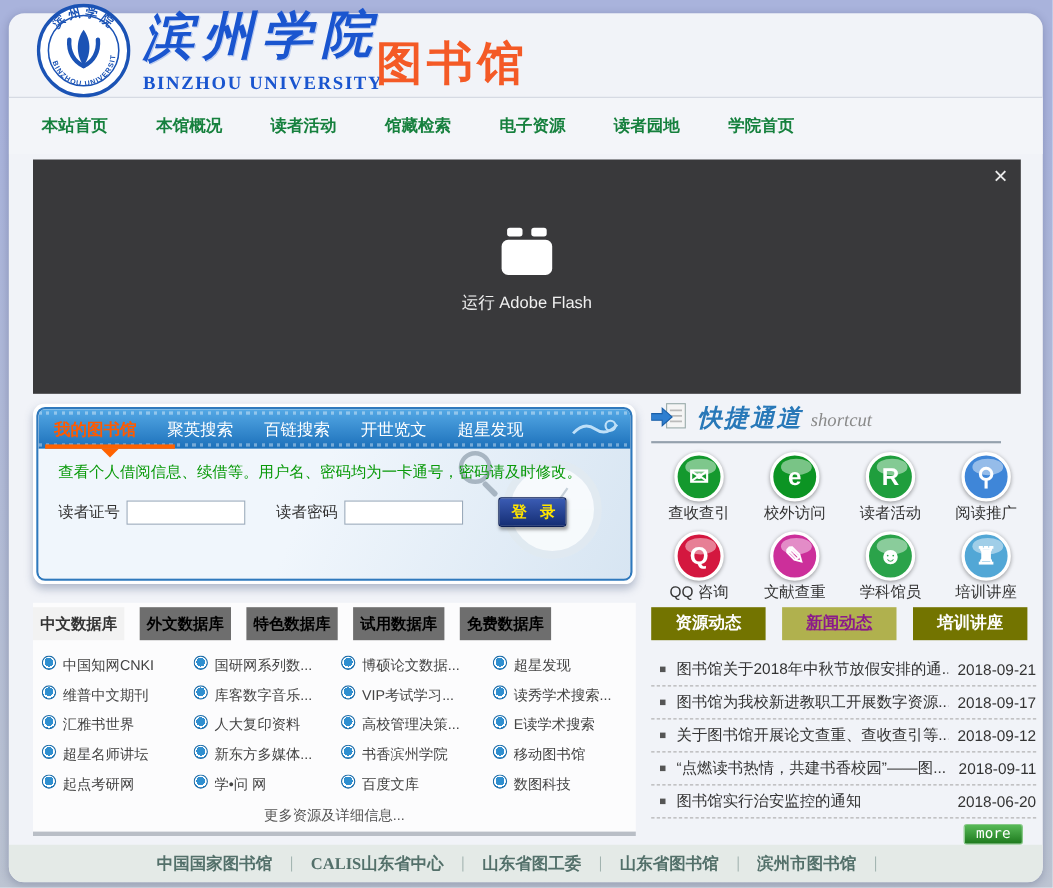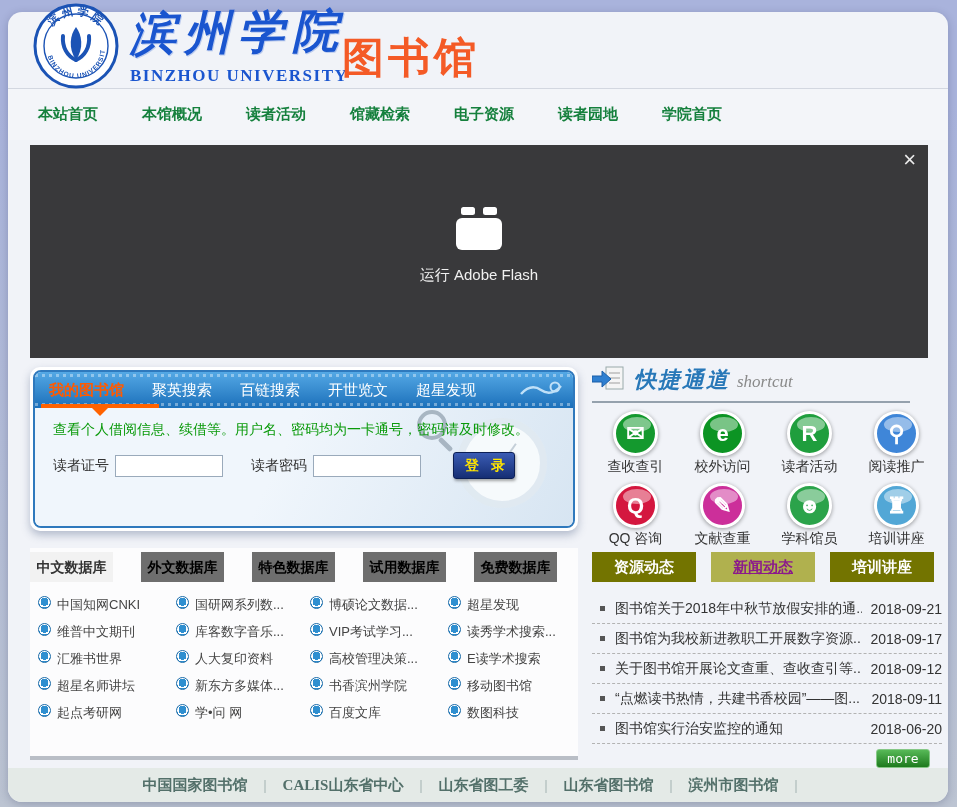--- a/index.html
+++ b/index.html
@@ -115,21 +115,21 @@
     display:flex; align-items:center; justify-content:center;
     color:#fff; font-size:22px; font-weight:bold;
   }
   .sc-circle::before {
     content:""; position:absolute; left:7px; top:3px; width:28px; height:15px;
     border-radius:50%; background:rgba(255,255,255,.45);
   }
   .sc-label { font-size:14px; color:#333; margin-top:2px; }
   
   .db-panel { position:absolute; left:22px; top:536px; width:548px; height:212px; background:#fcfcfd; border-bottom:4px solid #b9bec6; }
-  .db-tabs { display:flex; gap:28px; padding-top:4px; }
+  .db-tabs { display:flex; gap:14px; padding-top:4px; }
   .db-tab {
     width:83px; height:30px; line-height:30px; text-align:center;
     background:#6e6e6e; color:#000000; font-size:14px; font-weight:bold; cursor:pointer;
   }
   .db-tab.active { background:#f2f2f2; color:#333; }
   .db-grid { display:grid; grid-template-columns:138px 134px 138px 130px; padding-left:8px; margin-top:14px; row-gap:9px; }
   .db-item { display:flex; align-items:flex-start; font-size:13px; color:#444; cursor:pointer; white-space:nowrap; overflow:hidden; }
   .db-bullet {
     flex:0 0 13px; width:13px; height:13px; border-radius:50%; margin-right:6px;
     background:radial-gradient(circle at 50% 45%, #2f8fd0 0 4px, #fff 4px 5.5px, #2f8fd0 5.5px);
@@ -366,20 +366,21 @@
           </div>
         <div class="db-item">
             <span class="db-bullet"></span>
             <span>百度文库</span>
           </div>
         <div class="db-item">
             <span class="db-bullet"></span>
             <span>数图科技</span>
           </div>
       </div>
+      <div class="db-more">更多资源及详细信息...</div>
     </div>
 
     <div class="news-panel">
       <div class="news-tabs">
         <span class="news-tab">资源动态</span>
         <span class="news-tab active">新闻动态</span>
         <span class="news-tab">培训讲座</span>
       </div>
       <div class="news-list">
         <div class="news-item">

